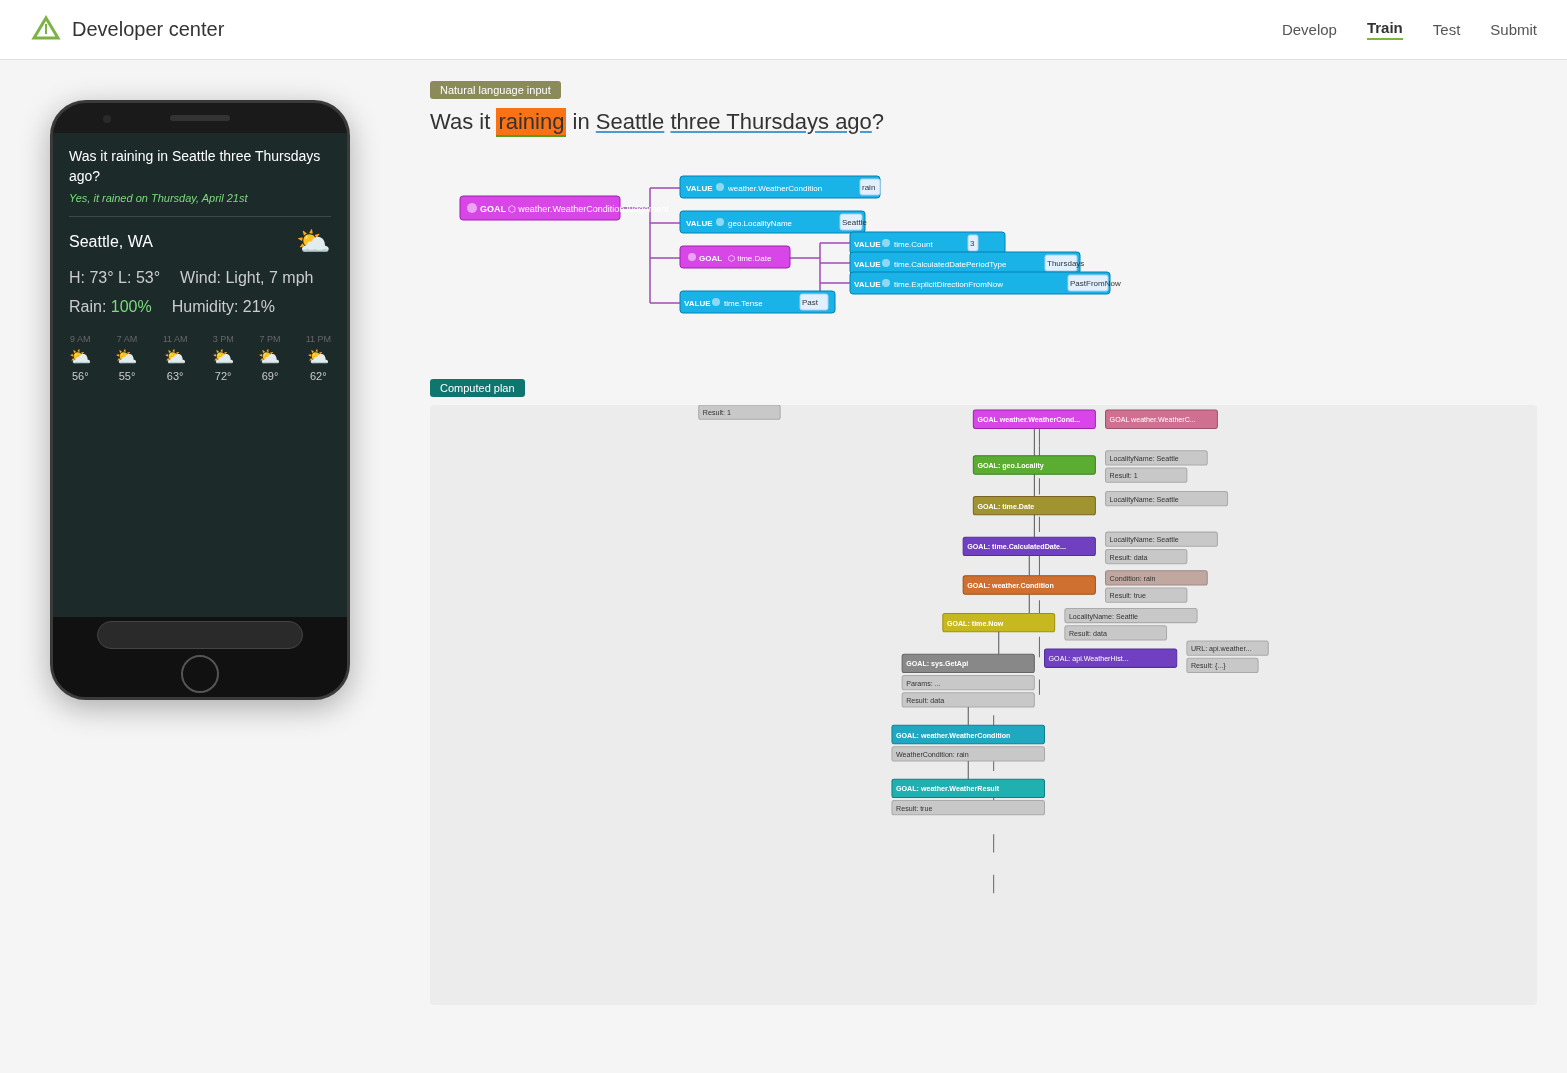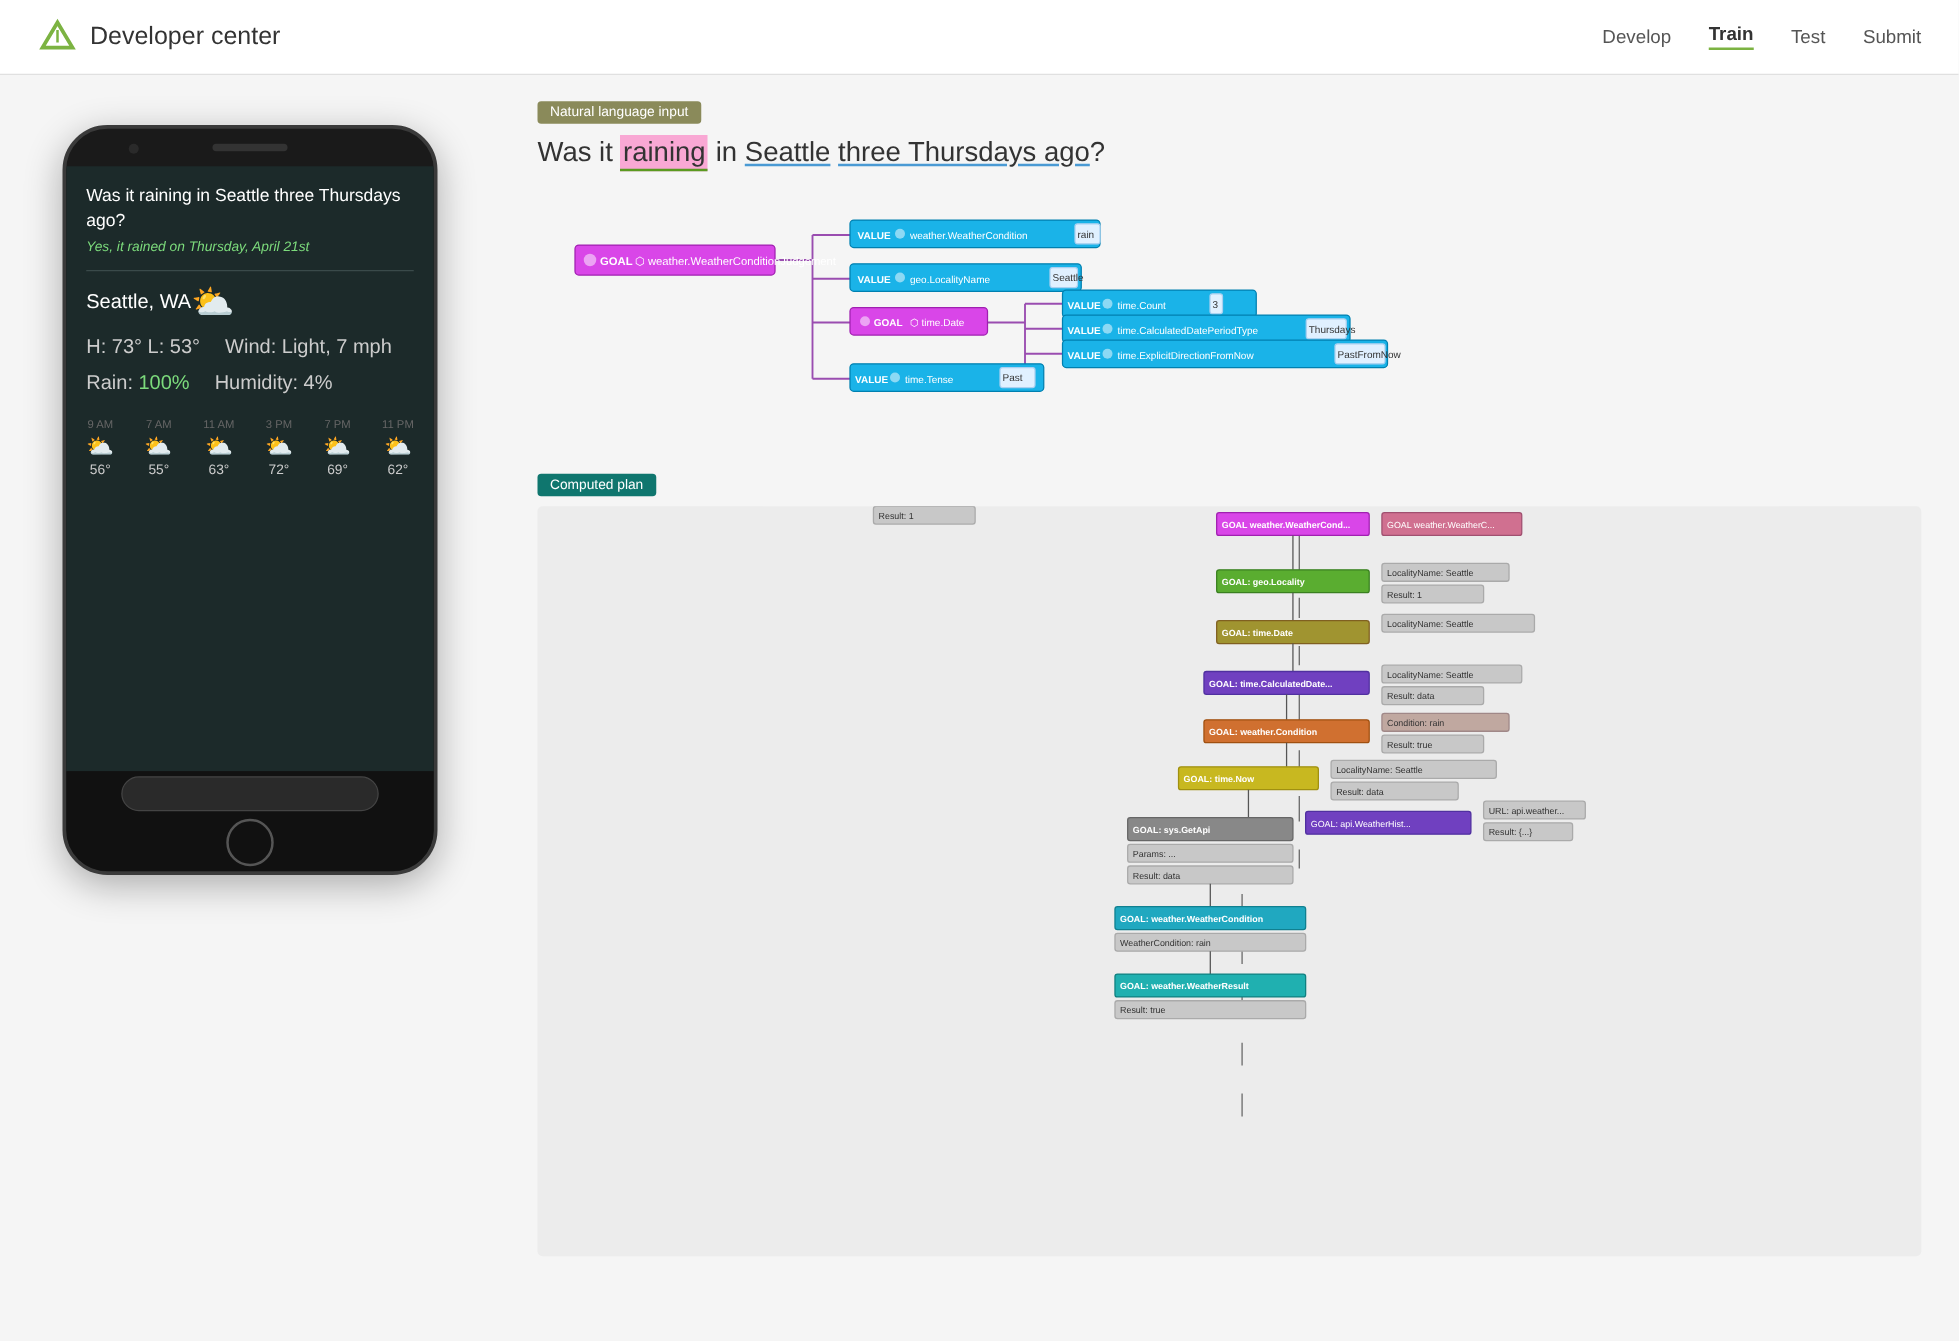--- a/index.html
+++ b/index.html
@@ -126,21 +126,21 @@
       font-style: italic;
       margin-bottom: 4px;
     }
     .phone-divider {
       border: none;
       border-top: 1px solid #3a4a4a;
       margin: 2px 0;
     }
     .phone-weather-header {
       display: flex;
-      justify-content: flex-start;
+      justify-content: space-between;
       align-items: center;
     }
     .phone-city {
       font-size: 16px;
       font-weight: 500;
     }
     .cloud-icon {
       font-size: 28px;
       color: #aaa;
     }
@@ -222,21 +222,21 @@
       padding: 3px 10px;
       border-radius: 3px;
       margin-bottom: 8px;
     }
     .nl-text {
       font-size: 22px;
       color: #333;
       line-height: 1.4;
     }
     .nl-highlight-green {
-      background: #f9a8d4;
+      background: #f97316;
       border-bottom: 2px solid #5a9a20;
       padding: 1px 2px;
     }
     .nl-highlight-underline {
       text-decoration: underline;
       text-decoration-color: #4a9ad4;
       color: #333;
     }
 
     
@@ -308,21 +308,21 @@
           </div>
           <div class="cloud-icon">⛅</div>
         </div>
         <div class="phone-weather-details">
           <div class="weather-detail-row">
             <span>H: 73° L: 53°</span>
             <span>Wind: Light, 7 mph</span>
           </div>
           <div class="weather-detail-row">
             <span>Rain: <span class="highlight">100%</span></span>
-            <span>Humidity: 4%</span>
+            <span>Humidity: 21%</span>
           </div>
         </div>
         <div class="phone-hourly">
           <div class="hourly-item">
             <span class="value-label">9 AM</span>
             <span class="hourly-icon">⛅</span>
             <span class="hourly-temp">56°</span>
           </div>
           <div class="hourly-item">
             <span class="value-label">7 AM</span>

